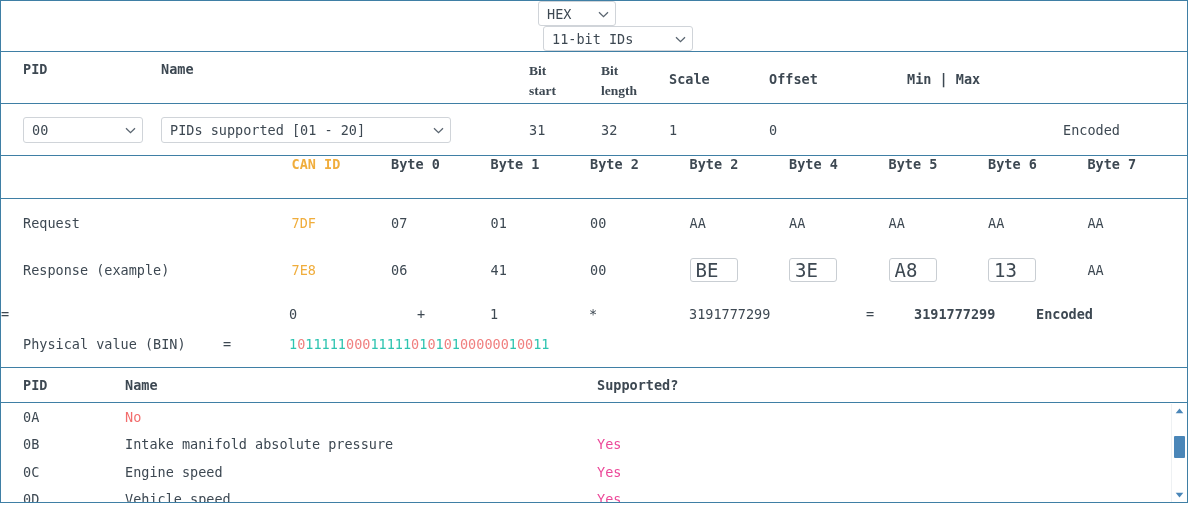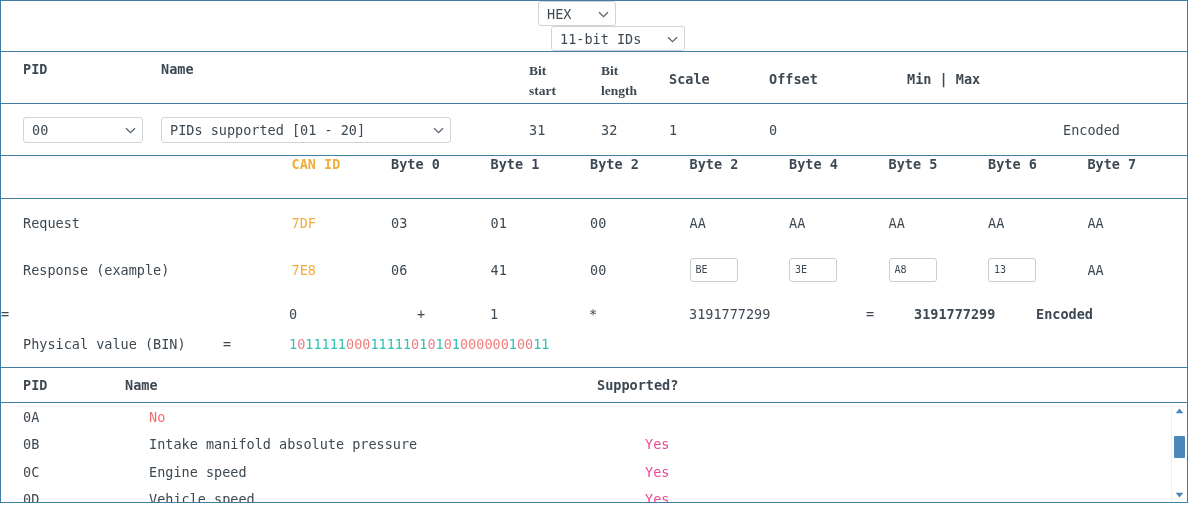--- a/index.html
+++ b/index.html
@@ -53,21 +53,21 @@
   .select .sel-label { white-space: nowrap; }
   .select .caret {
     margin-left: auto;
     padding-left: 14px;
     display: inline-block;
     line-height: 1;
     color: #5a6570;
     font-size: 12px;
   }
   .sel-hex   { width: 78px; margin-right: 58px; }
-  .sel-ids   { width: 134px; margin-left: 24px; }
+  .sel-ids   { width: 150px; margin-left: 24px; }
   .sel-pid   { width: 120px; }
   .sel-name  { width: 290px; }
 
   
   .sig-head, .sig-row {
     display: flex;
     align-items: flex-start;
     box-sizing: border-box;
     border-left: 1px solid #3f7fa5;
     border-right: 1px solid #3f7fa5;
@@ -117,21 +117,21 @@
   .f-byte   { width: 100px; box-sizing: border-box; }
   .frame-head .f-canid { color: #f0ad3c; }
 
   .byte-input {
     width: 48px;
     height: 24px;
     border: 1px solid #c9ced3;
     border-radius: 3px;
     background: #fff;
     font-family: "DejaVu Sans Mono", "Liberation Mono", monospace;
-    font-size: 10px;
+    font-size: 19px;
     color: #3d4852;
     padding: 0 0 0 5px;
     box-sizing: border-box;
   }
 
   
   .phys-wrap {
     border-left: 1px solid #3f7fa5;
     border-right: 1px solid #3f7fa5;
     box-sizing: border-box;
@@ -173,21 +173,20 @@
     align-items: center;
     border-bottom: 1px solid #3f7fa5;
     font-weight: bold;
     box-sizing: border-box;
   }
   .pl-row {
     display: flex;
     height: 27.5px;
     align-items: center;
     box-sizing: border-box;
-    gap: 24px;
   }
   .pl-pid  { width: 124px; padding-left: 22px; box-sizing: border-box; }
   .pl-name { width: 472px; box-sizing: border-box; }
   .pl-sup  { width: 200px; box-sizing: border-box; }
   .yes { color: #ec4899; }
   .no  { color: #f26d6d; }
 
   
   .scrollbar {
     position: absolute;
@@ -301,21 +300,21 @@
       <div class="f-byte">Byte 2</div>
       <div class="f-byte">Byte 4</div>
       <div class="f-byte">Byte 5</div>
       <div class="f-byte">Byte 6</div>
       <div class="f-byte">Byte 7</div>
     </div>
 
     <div class="frame-row">
       <div class="f-label">Request</div>
       <div class="f-canid">7DF</div>
-      <div class="f-byte">03</div>
+      <div class="f-byte">07</div>
       <div class="f-byte">01</div>
       <div class="f-byte">00</div>
       <div class="f-byte">AA</div>
       <div class="f-byte">AA</div>
       <div class="f-byte">AA</div>
       <div class="f-byte">AA</div>
       <div class="f-byte">AA</div>
     </div>
 
     <div class="frame-row">

